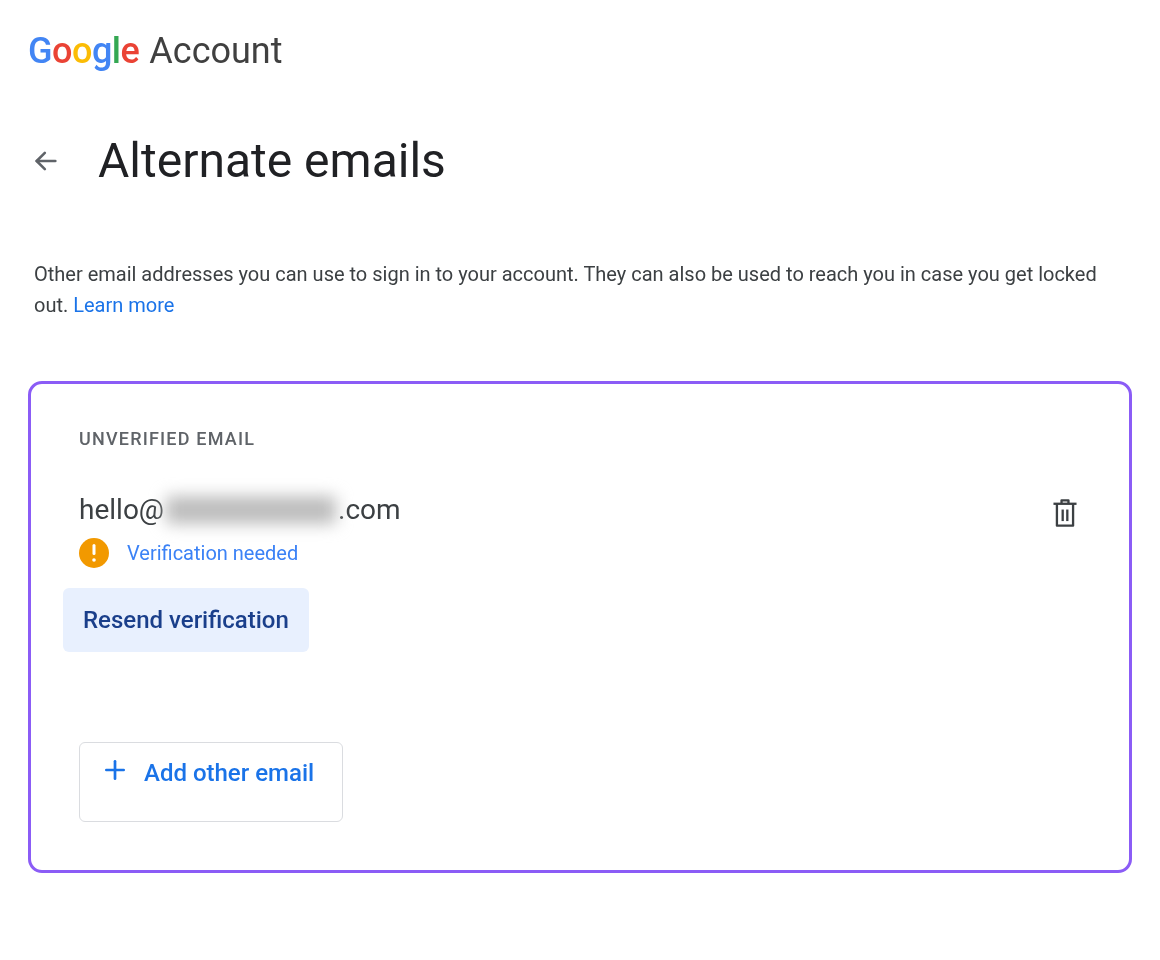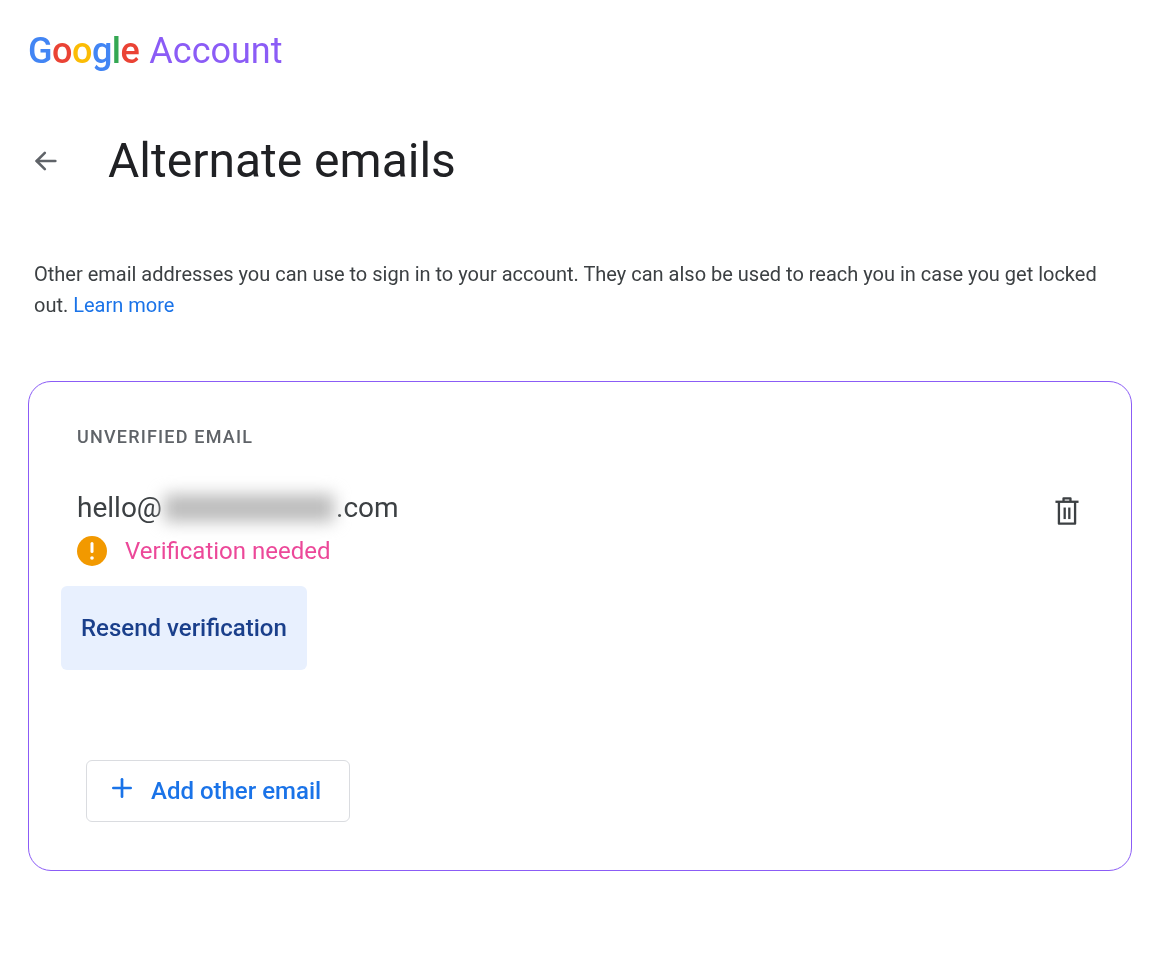--- a/index.html
+++ b/index.html
@@ -30,26 +30,26 @@
     display: inline-flex;
   }
   .g-logo span { display:inline-block; }
   .g-blue  { color:#4285F4; }
   .g-red   { color:#EA4335; }
   .g-yellow{ color:#FBBC05; }
   .g-green { color:#34A853; }
   .account-label {
     font-size: 36px;
     font-weight: 400;
-    color:#8b5cf6;
+    color:#404040;
   }
   .title-row {
     display: flex;
     align-items: center;
-    gap: 44px;
+    gap: 34px;
     margin-bottom: 70px;
   }
   .back-btn {
     width: 36px;
     height: 36px;
     display: inline-flex;
     align-items: center;
     justify-content: center;
     cursor: pointer;
     color:#5f6368;
@@ -67,22 +67,22 @@
     color:#3c4043;
     margin: 0 0 60px 6px;
     max-width: 1080px;
   }
   .learn-link {
     color:#1a73e8;
     cursor: pointer;
     text-decoration: none;
   }
   .card {
-    border: 1px solid #8b5cf6;
-    border-radius: 23px;
+    border: 3px solid #8b5cf6;
+    border-radius: 14px;
     padding: 44px 44px 48px 48px;
     position: relative;
   }
   .section-label {
     font-size: 18px;
     letter-spacing: 1.2px;
     color:#5f6368;
     font-weight: 500;
     margin-bottom: 44px;
   }
@@ -121,28 +121,28 @@
     border-radius: 50%;
     background: #f29900;
     display: inline-flex;
     align-items: center;
     justify-content: center;
     color: #fff;
     flex-shrink: 0;
   }
   .warn-icon svg { width: 6px; height: 20px; }
   .status-text {
-    font-size: 24px;
-    color:#ec4899;
+    font-size: 20px;
+    color:#3b82f6;
   }
   .resend-btn {
     display: inline-block;
     margin-top: 20px;
     margin-left: -16px;
-    padding: 28px 20px;
+    padding: 18px 20px;
     font-size: 24px;
     font-weight: 500;
     color:#1a3f8b;
     background:#e8f0fe;
     border-radius: 6px;
     cursor: pointer;
   }
   .trash-btn {
     width: 40px;
     height: 40px;
@@ -153,27 +153,26 @@
     color:#3c4043;
   }
   .trash-btn svg { width: 28px; height: 30px; }
   .add-btn {
     margin-top: 90px;
     display: inline-flex;
     align-items: center;
     gap: 16px;
     border: 1px solid #dadce0;
     border-radius: 6px;
-    padding: 14px 28px 14px 22px;
+    padding: 14px 28px 32px 22px;
     font-size: 24px;
     color:#1a73e8;
     font-weight: 500;
     cursor: pointer;
     background: #fff;
-    margin-left: 9px;
   }
   .add-btn svg { width: 26px; height: 26px; }
 </style>
 </head>
 <body>
 
 <div class="wrap">
 
   <div class="branding">
     <span class="g-logo">

